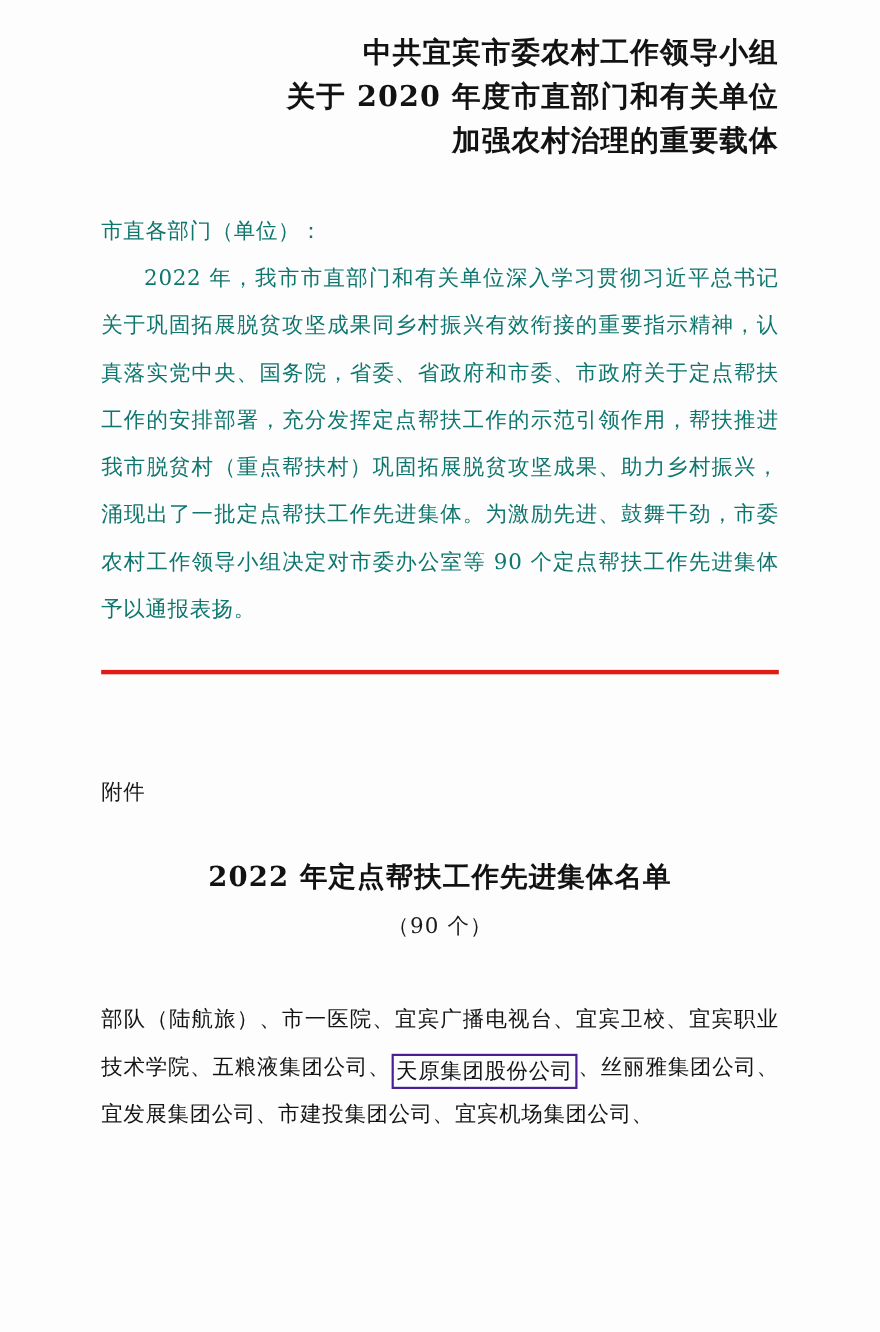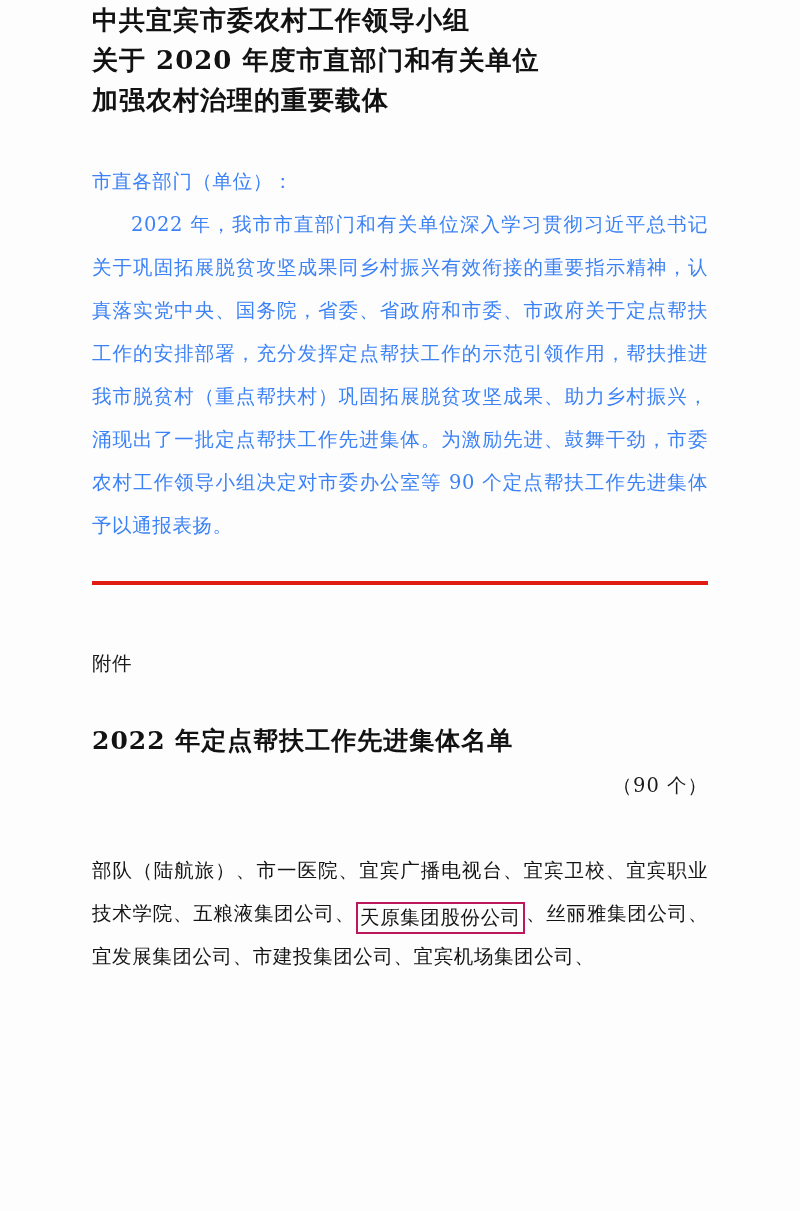--- a/index.html
+++ b/index.html
@@ -22,21 +22,22 @@
   }
   .doc {
     position: absolute;
     left: 92px;
     right: 92px;
     top: 0;
   }
 
   
   .title-block {
-    text-align: left;
+    padding-top: 28px;
+    text-align: right;
   }
   .title-line {
     font-family: "DejaVu Serif", "Liberation Serif", serif;
     font-weight: bold;
     font-size: 26px;
     line-height: 40px;
     letter-spacing: 1px;
     color: #121212;
     white-space: nowrap;
   }
@@ -44,77 +45,77 @@
   
   .body-block {
     margin-top: 40px;
   }
   .para {
     font-size: 19.5px;
     line-height: 43px;
     text-align: justify;
     text-justify: inter-ideograph;
     letter-spacing: 0.6px;
-    color: #3b82f6;
+    color: #0f766e;
     margin: 0 0 0 0;
   }
   .para.indent {
     text-indent: 2em;
   }
   .para + .para {
     margin-top: 0px;
   }
 
   
   .red-rule {
     margin-top: 34px;
     height: 4px;
     background: #e01b13;
     width: 100%;
   }
 
   
   .attach-label {
-    margin-top: 62px;
+    margin-top: 90px;
     font-size: 19.5px;
     line-height: 34px;
     letter-spacing: 0.6px;
   }
   .attach-title {
     margin-top: 40px;
-    text-align: left;
+    text-align: center;
     font-weight: bold;
     font-size: 25px;
     line-height: 40px;
     letter-spacing: 1px;
     color: #121212;
   }
   .attach-count {
     margin-top: 8px;
-    text-align: right;
+    text-align: center;
     font-size: 19.5px;
     line-height: 34px;
     letter-spacing: 1px;
   }
 
   
   .list-block {
     margin-top: 46px;
   }
   .list-para {
     font-size: 19.5px;
     line-height: 43px;
     text-align: justify;
     text-justify: inter-ideograph;
     letter-spacing: 0.6px;
     color: #141414;
   }
   .hl {
     display: inline-block;
-    border: 2px solid #be185d;
+    border: 2px solid #4c1d95;
     padding: 0 2px;
     margin: 0 1px;
     line-height: 28px;
     vertical-align: -4px;
   }
 </style>
 </head>
 <body>
 
 <div class="page">

